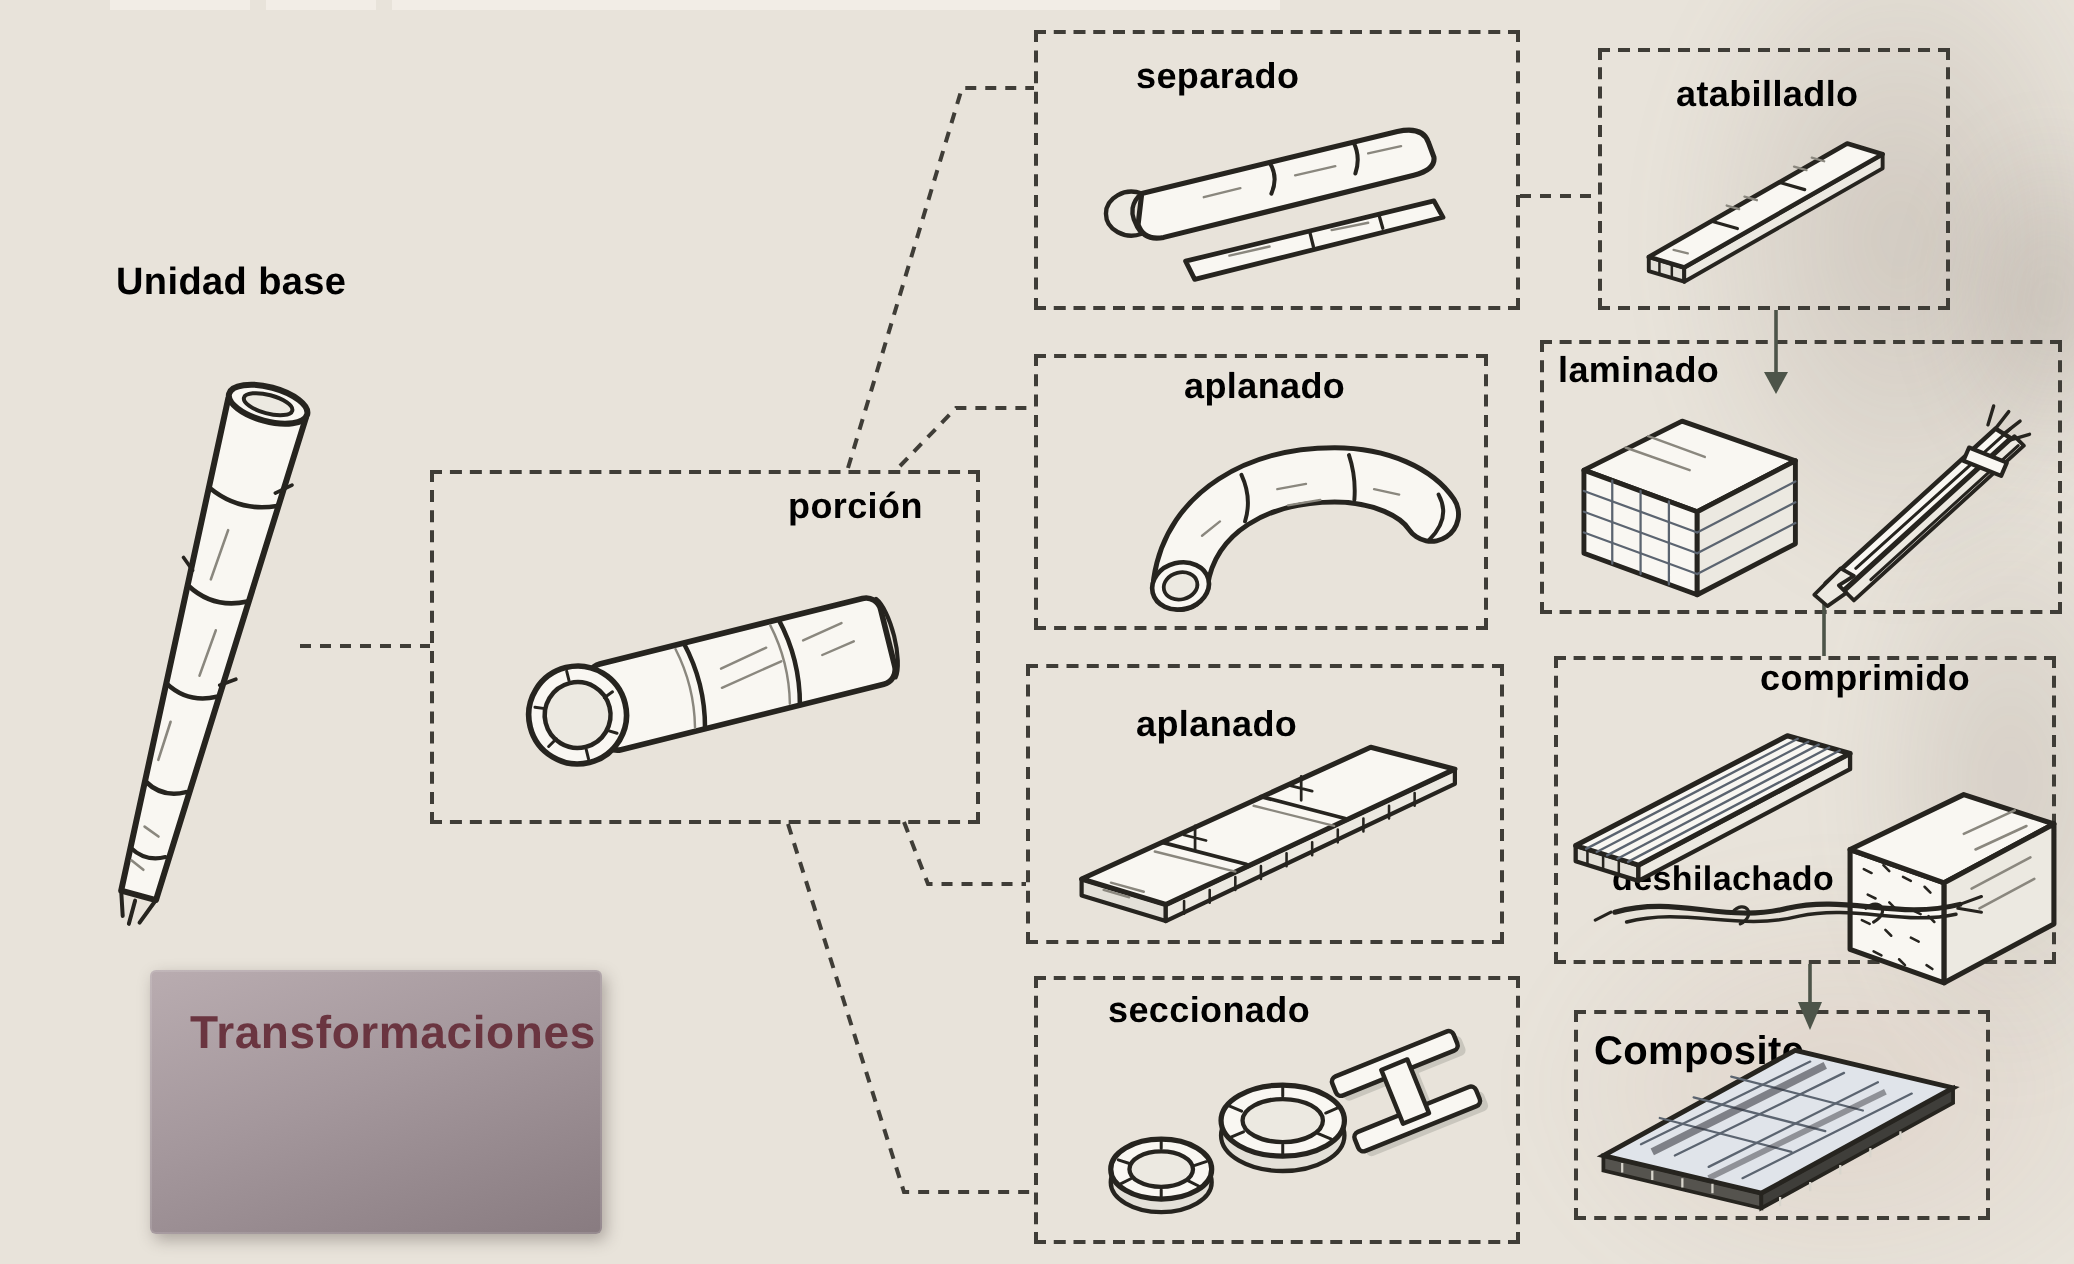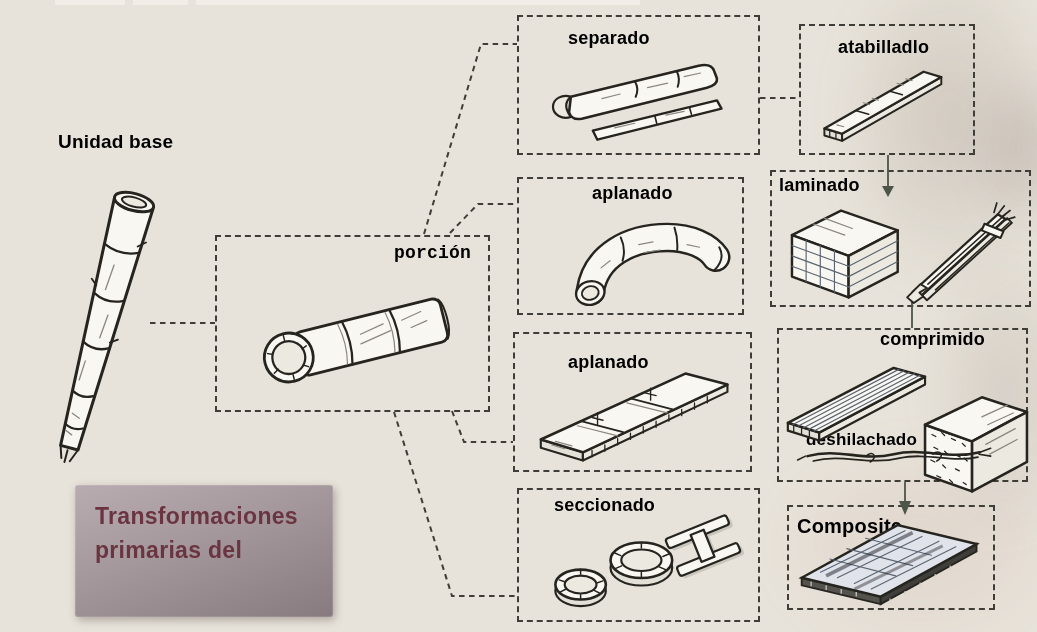--- a/index.html
+++ b/index.html
@@ -11,21 +11,21 @@
   .blob{position:absolute;border-radius:50%;filter:blur(16px);pointer-events:none;}
   .topstrip{position:absolute;top:0;height:5px;background:#f3efe7;opacity:.85;}
   .dbox{
     position:absolute;border:2px dashed #3f3d37;background:transparent;box-sizing:border-box;
   }
   .lbl{
     position:absolute;color:#000000;font-weight:bold;font-size:18px;letter-spacing:.2px;
     white-space:nowrap;
   }
   #title-box{
-    position:absolute;left:75px;top:485px;width:258px;height:132px;box-sizing:border-box;
+    position:absolute;left:75px;top:485px;width:226px;height:132px;box-sizing:border-box;
     background:linear-gradient(160deg,#b9acb0 0%,#a4979c 45%,#887b80 100%);
     border-radius:3px;box-shadow:2px 3px 8px rgba(60,50,45,.35), inset 0 0 0 1px rgba(255,255,255,.12);
     padding:14px 0 0 20px;
   }
   #title-box .tline{
     display:block;color:#6a3540;font-weight:bold;font-size:23px;line-height:34px;letter-spacing:.3px;
   }
   svg{position:absolute;overflow:visible;}
   .ink{stroke:#26241f;stroke-linecap:round;stroke-linejoin:round;fill:none;}
   .paper{fill:#f9f7f2;}
@@ -52,34 +52,33 @@
   <div class="dbox" style="left:517px;top:15px;width:243px;height:140px;"></div>
   <div class="dbox" style="left:799px;top:24px;width:176px;height:131px;"></div>
   <div class="dbox" style="left:517px;top:177px;width:227px;height:138px;"></div>
   <div class="dbox" style="left:770px;top:170px;width:261px;height:137px;"></div>
   <div class="dbox" style="left:513px;top:332px;width:239px;height:140px;"></div>
   <div class="dbox" style="left:777px;top:328px;width:251px;height:154px;"></div>
   <div class="dbox" style="left:517px;top:488px;width:243px;height:134px;"></div>
   <div class="dbox" style="left:787px;top:505px;width:208px;height:105px;"></div>
 
   <div class="lbl" style="left:58px;top:131px;font-size:19px;">Unidad base</div>
-  <div class="lbl" style="left:394px;top:243px;font-family:Liberation Mono, monospace;">porción</div>
+  <div class="lbl" style="left:394px;top:243px;">porción</div>
   <div class="lbl" style="left:568px;top:28px;">separado</div>
   <div class="lbl" style="left:838px;top:37px;text-align:center;">atabilladlo</div>
   <div class="lbl" style="left:592px;top:183px;">aplanado</div>
   <div class="lbl" style="left:779px;top:175px;">laminado</div>
   <div class="lbl" style="left:568px;top:352px;">aplanado</div>
   <div class="lbl" style="left:856px;top:329px;margin-left:24px;">comprimido</div>
   <div class="lbl" style="left:806px;top:430px;font-size:17px;">deshilachado</div>
   <div class="lbl" style="left:554px;top:495px;">seccionado</div>
   <div class="lbl" style="left:797px;top:515px;font-size:20px;">Composite</div>
 
   <div id="title-box">
     <span class="tline">Transformaciones</span>
-    <span class="tline">primarias del</span>
   </div>
 
   <svg width="1037" height="632" viewBox="0 0 1037 632" style="left:0;top:0;pointer-events:none;">
     <g stroke="#3f3d37" stroke-width="2" fill="none" stroke-dasharray="5.5 4.5">
       <path d="M150,323 H215"></path>
       <path d="M424,234 L481,44 H517"></path>
       <path d="M450,233 L478,204 H517"></path>
       <path d="M452,411 L464,442 H513"></path>
       <path d="M394,412 L452,596 H517"></path>
       <path d="M760,98 H799"></path>

